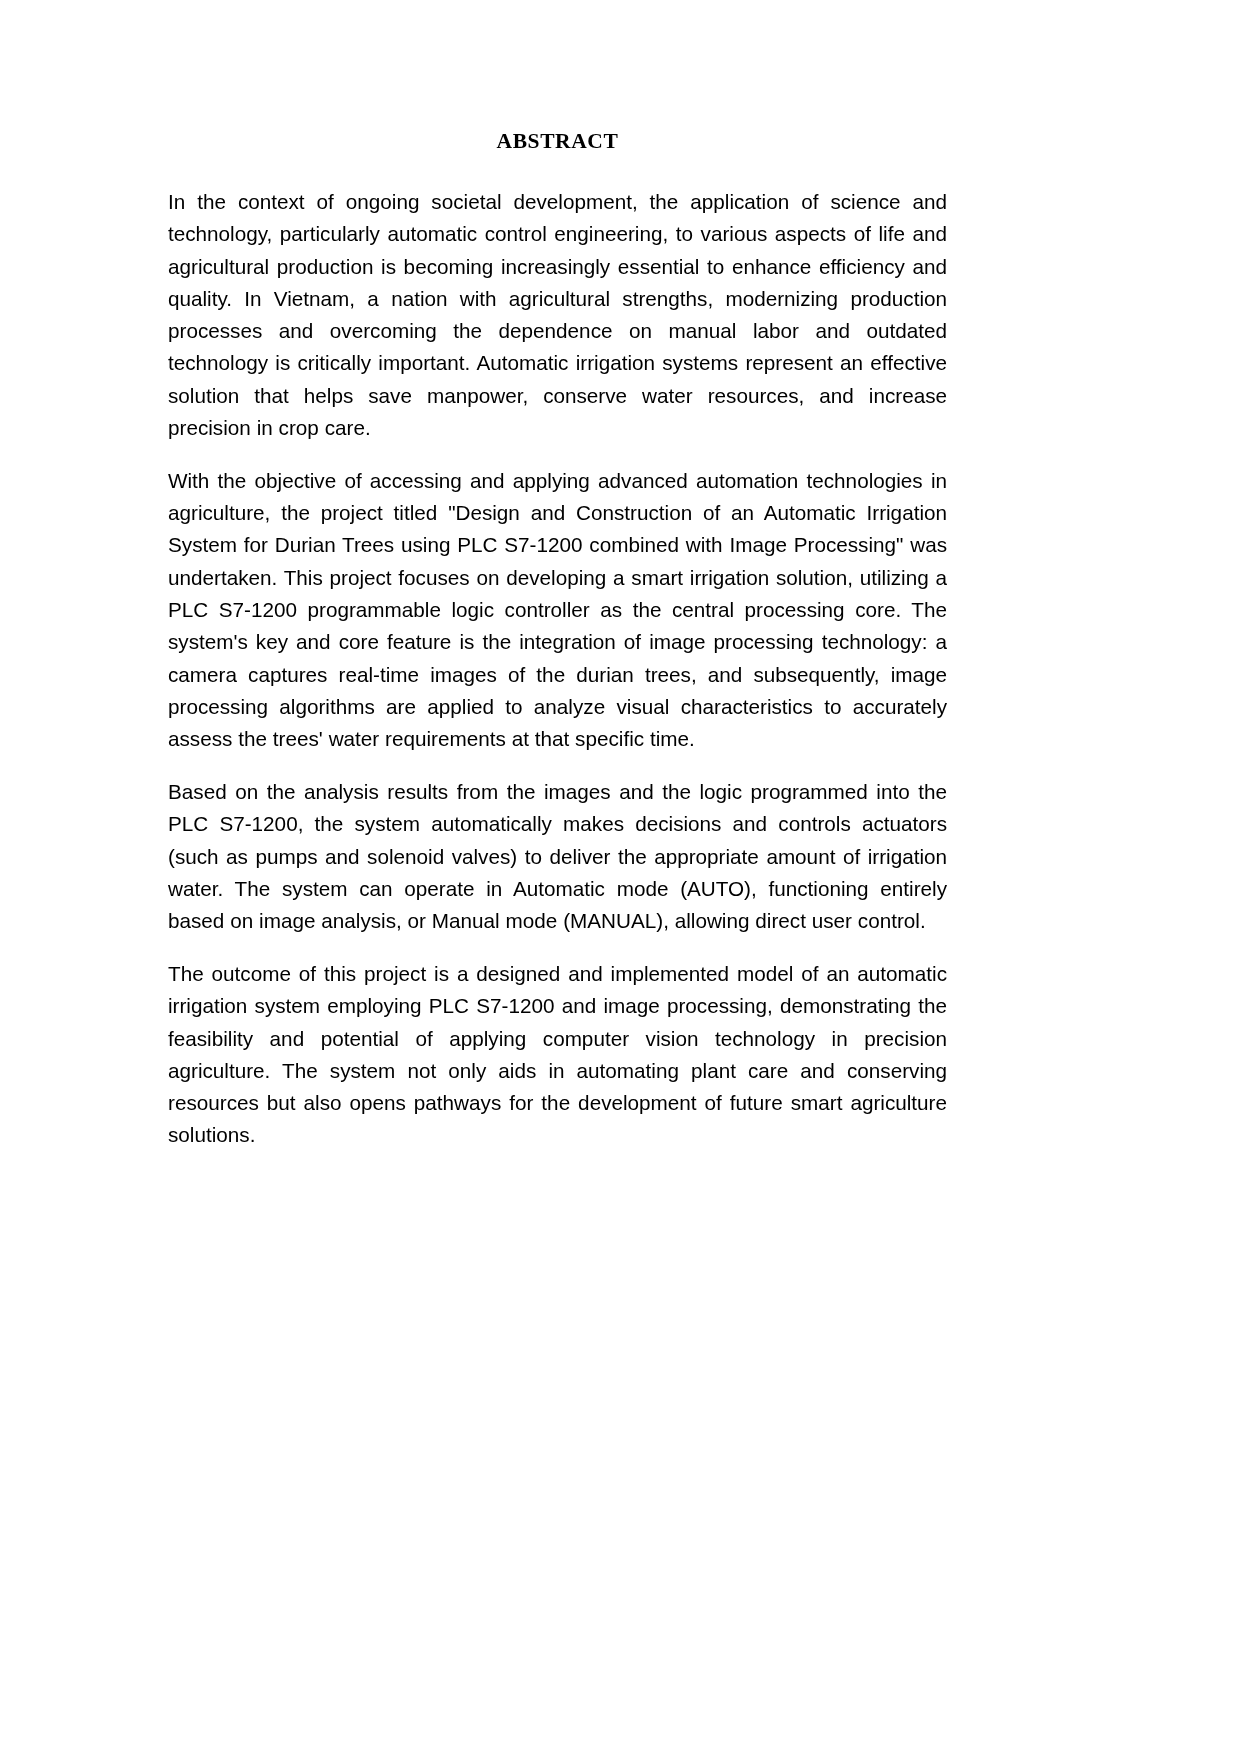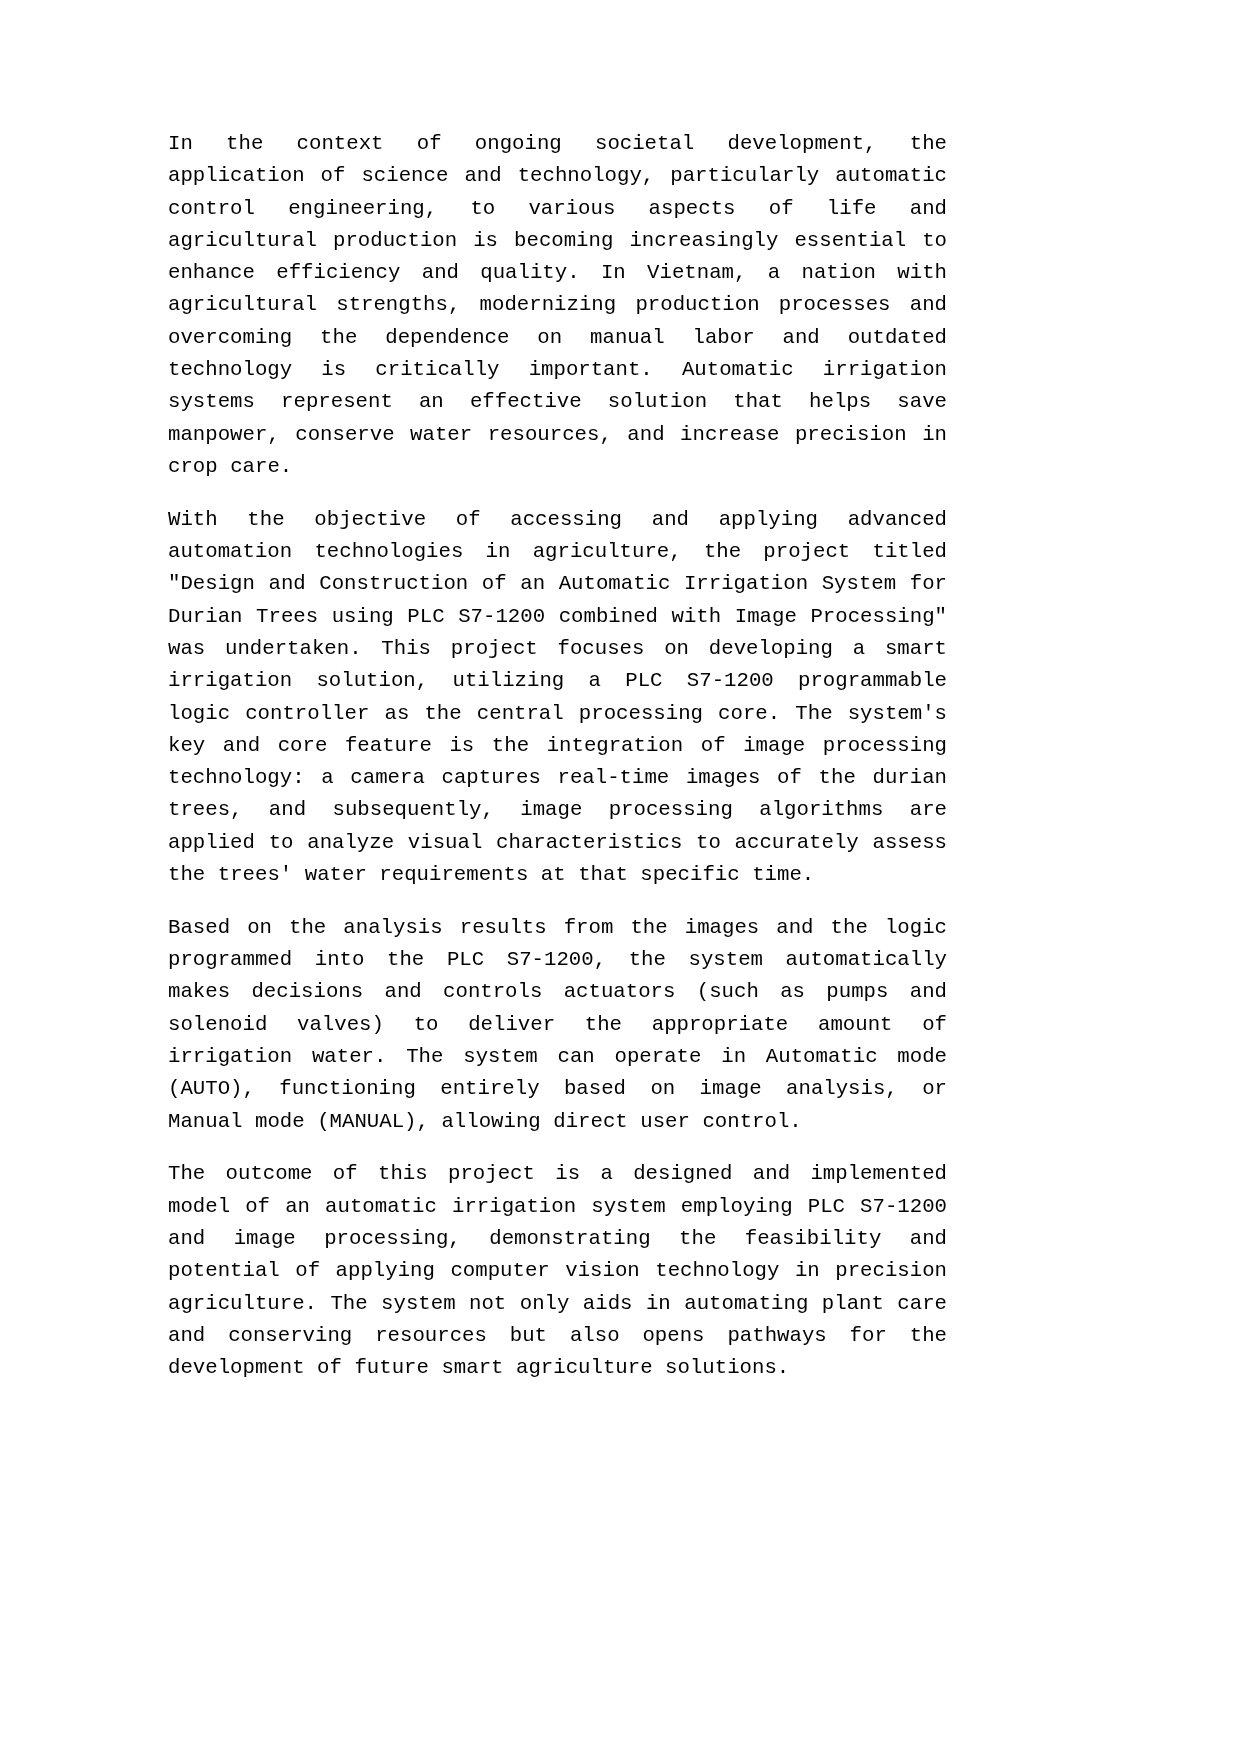--- a/index.html
+++ b/index.html
@@ -26,41 +26,42 @@
     font-family: "Liberation Serif", "DejaVu Serif", serif;
     font-size: 21.5px;
     font-weight: bold;
     text-align: center;
     letter-spacing: 0.6px;
     color: #000000;
     margin: 0 0 30px 0;
     line-height: 1.3;
   }
   .para {
-    font-family: Liberation Mono, monospace;
+    font-family: Liberation Sans, sans-serif;
     font-size: 20.7px;
     line-height: 32.3px;
     text-align: justify;
     text-justify: inter-word;
     color: #000000;
     margin: 0 0 20.5px 0;
     hyphens: none;
     -webkit-hyphens: none;
     word-spacing: 0.1px;
   }
   .para:last-child {
     margin-bottom: 8px;
   }
 </style>
 </head>
 <body>
 
 <div class="page">
   <div class="content">
 
+    <h1 class="doc-title">ABSTRACT</h1>
 
     <p class="para">In the context of ongoing societal development, the application of science and technology, particularly automatic control engineering, to various aspects of life and agricultural production is becoming increasingly essential to enhance efficiency and quality. In Vietnam, a nation with agricultural strengths, modernizing production processes and overcoming the dependence on manual labor and outdated technology is critically important. Automatic irrigation systems represent an effective solution that helps save manpower, conserve water resources, and increase precision in crop care.</p>
 
     <p class="para">With the objective of accessing and applying advanced automation technologies in agriculture, the project titled "Design and Construction of an Automatic Irrigation System for Durian Trees using PLC S7-1200 combined with Image Processing" was undertaken. This project focuses on developing a smart irrigation solution, utilizing a PLC S7-1200 programmable logic controller as the central processing core. The system's key and core feature is the integration of image processing technology: a camera captures real-time images of the durian trees, and subsequently, image processing algorithms are applied to analyze visual characteristics to accurately assess the trees' water requirements at that specific time.</p>
 
     <p class="para">Based on the analysis results from the images and the logic programmed into the PLC S7-1200, the system automatically makes decisions and controls actuators (such as pumps and solenoid valves) to deliver the appropriate amount of irrigation water. The system can operate in Automatic mode (AUTO), functioning entirely based on image analysis, or Manual mode (MANUAL), allowing direct user control.</p>
 
     <p class="para">The outcome of this project is a designed and implemented model of an automatic irrigation system employing PLC S7-1200 and image processing, demonstrating the feasibility and potential of applying computer vision technology in precision agriculture. The system not only aids in automating plant care and conserving resources but also opens pathways for the development of future smart agriculture solutions.</p>
 
   </div>

